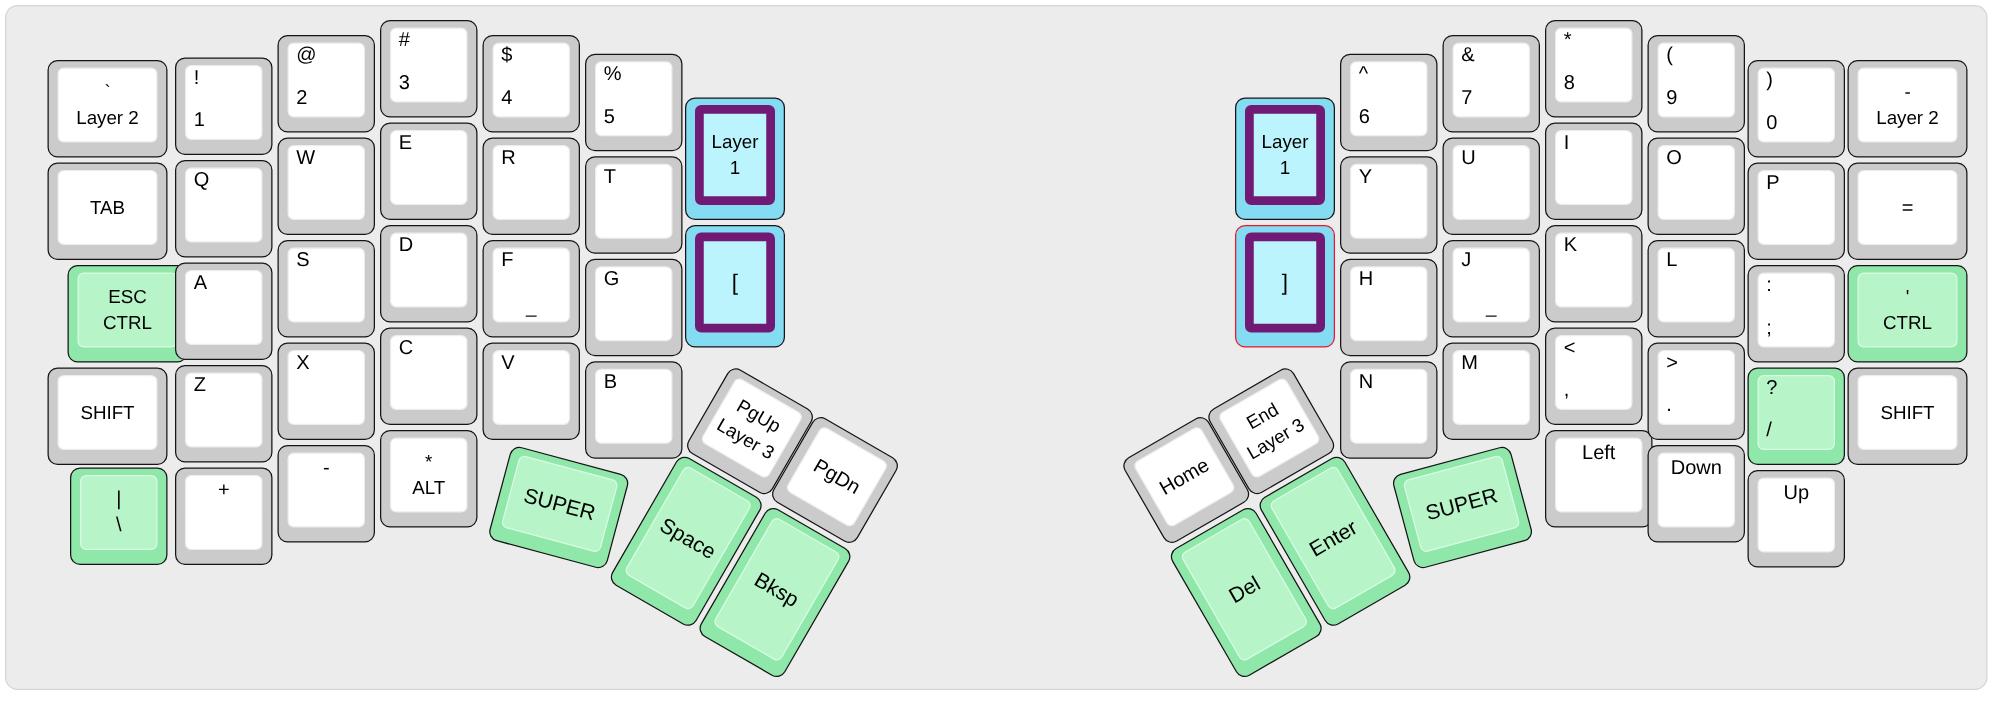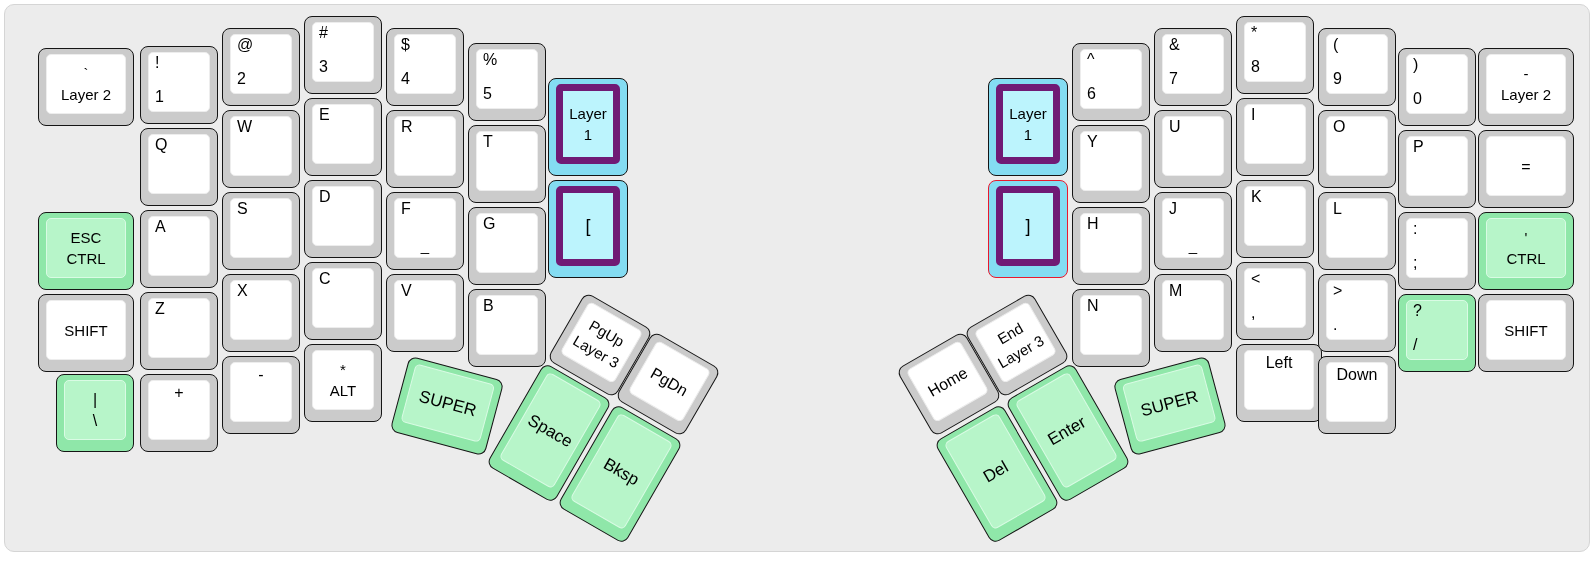--- a/index.html
+++ b/index.html
@@ -85,21 +85,28 @@
   <div class="panel"></div>
 
 <div class="key white" style="left: 38px; top: 48px; width: 96px; height: 78px;">
       <div class="cap">
         <div class="lbls c">
           <span>`</span>
           <span>Layer 2</span>
         </div>
       </div>
     </div>
-    <div class="key green" style="left: 38px; top: 212px; width: 96px; height: 78px;">
+    <div class="key white" style="left: 38px; top: 130px; width: 96px; height: 78px;">
+      <div class="cap">
+        <div class="lbls c">
+          <span>TAB</span>
+        </div>
+      </div>
+    </div>
+    <div class="key green" style="left: 54px; top: 212px; width: 96px; height: 78px;">
       <div class="cap">
         <div class="lbls c">
           <span>ESC</span>
           <span>CTRL</span>
         </div>
       </div>
     </div>
     <div class="key white" style="left: 38px; top: 294px; width: 96px; height: 78px;">
       <div class="cap">
         <div class="lbls c">
@@ -504,20 +511,27 @@
       </div>
     </div>
     <div class="key green" style="left: 1398px; top: 294px; width: 78px; height: 78px;">
       <div class="cap">
         <div class="lbls tl">
           <span>?</span>
           <span>/</span>
         </div>
       </div>
     </div>
+    <div class="key white" style="left: 1398px; top: 376px; width: 78px; height: 78px;">
+      <div class="cap">
+        <div class="lbls tc">
+          <span>Up</span>
+        </div>
+      </div>
+    </div>
     <div class="key white" style="left: 1478px; top: 48px; width: 96px; height: 78px;">
       <div class="cap">
         <div class="lbls c">
           <span>-</span>
           <span>Layer 2</span>
         </div>
       </div>
     </div>
     <div class="key white" style="left: 1478px; top: 130px; width: 96px; height: 78px;">
       <div class="cap">

